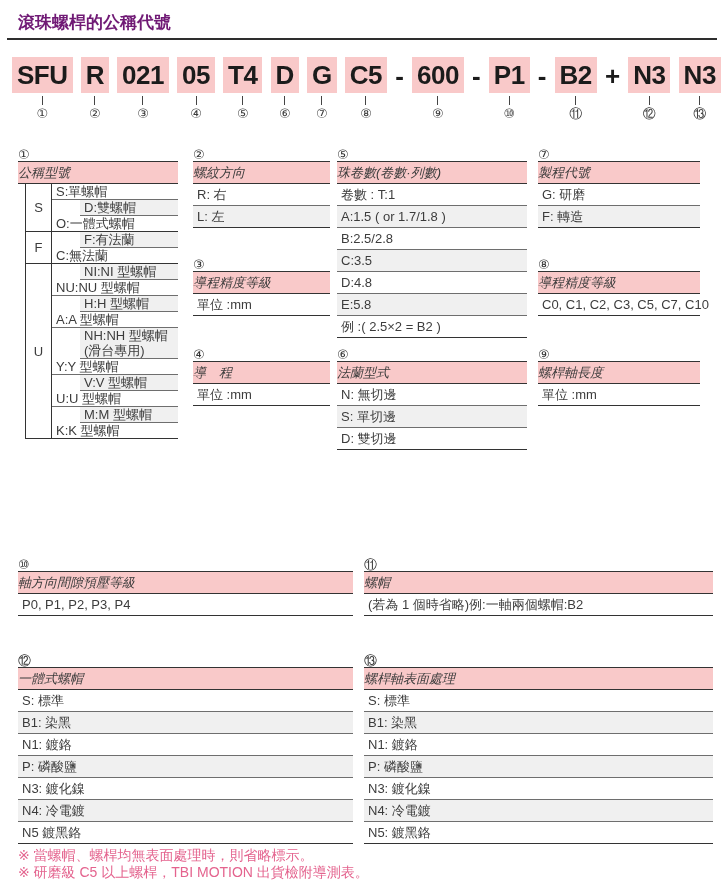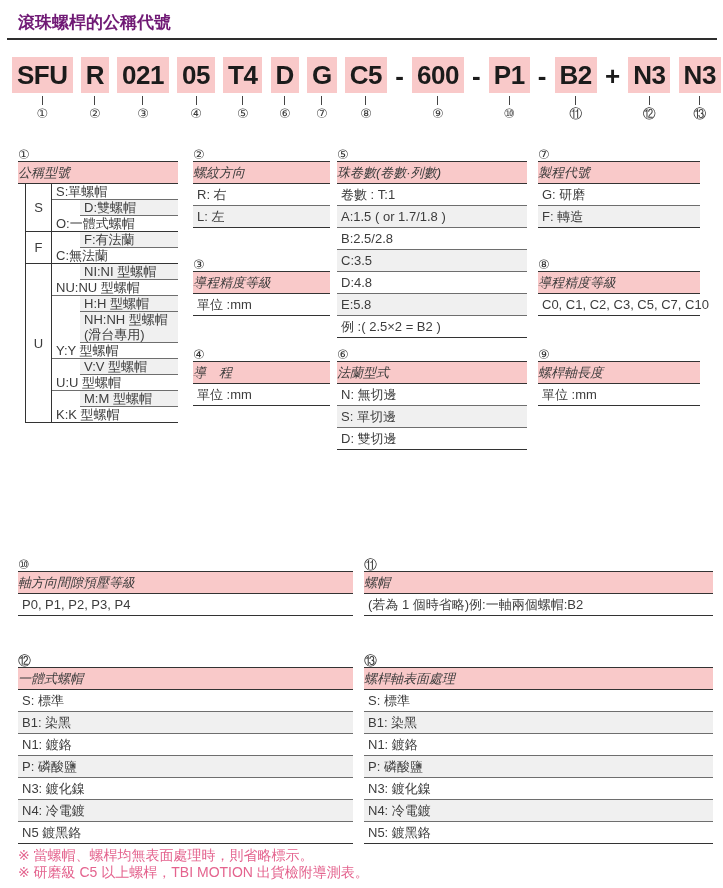--- a/index.html
+++ b/index.html
@@ -138,20 +138,21 @@
           <div class="mt-item alt">F:有法蘭</div>
           <div class="mt-item">C:無法蘭</div>
         </div>
       </div>
       <div class="mt-group">
         <div class="mt-label">U</div>
         <div class="mt-items">
           <div class="mt-item alt">NI:NI 型螺帽</div>
           <div class="mt-item">NU:NU 型螺帽</div>
           <div class="mt-item alt">H:H 型螺帽</div>
+          <div class="mt-item">A:A 型螺帽</div>
           <div class="mt-item alt">
             <div>NH:NH 型螺帽</div>
             <div>(滑台專用)</div>
           </div>
           <div class="mt-item">Y:Y 型螺帽</div>
           <div class="mt-item alt">V:V 型螺帽</div>
           <div class="mt-item">U:U 型螺帽</div>
           <div class="mt-item alt">M:M 型螺帽</div>
           <div class="mt-item">K:K 型螺帽</div>
         </div>

